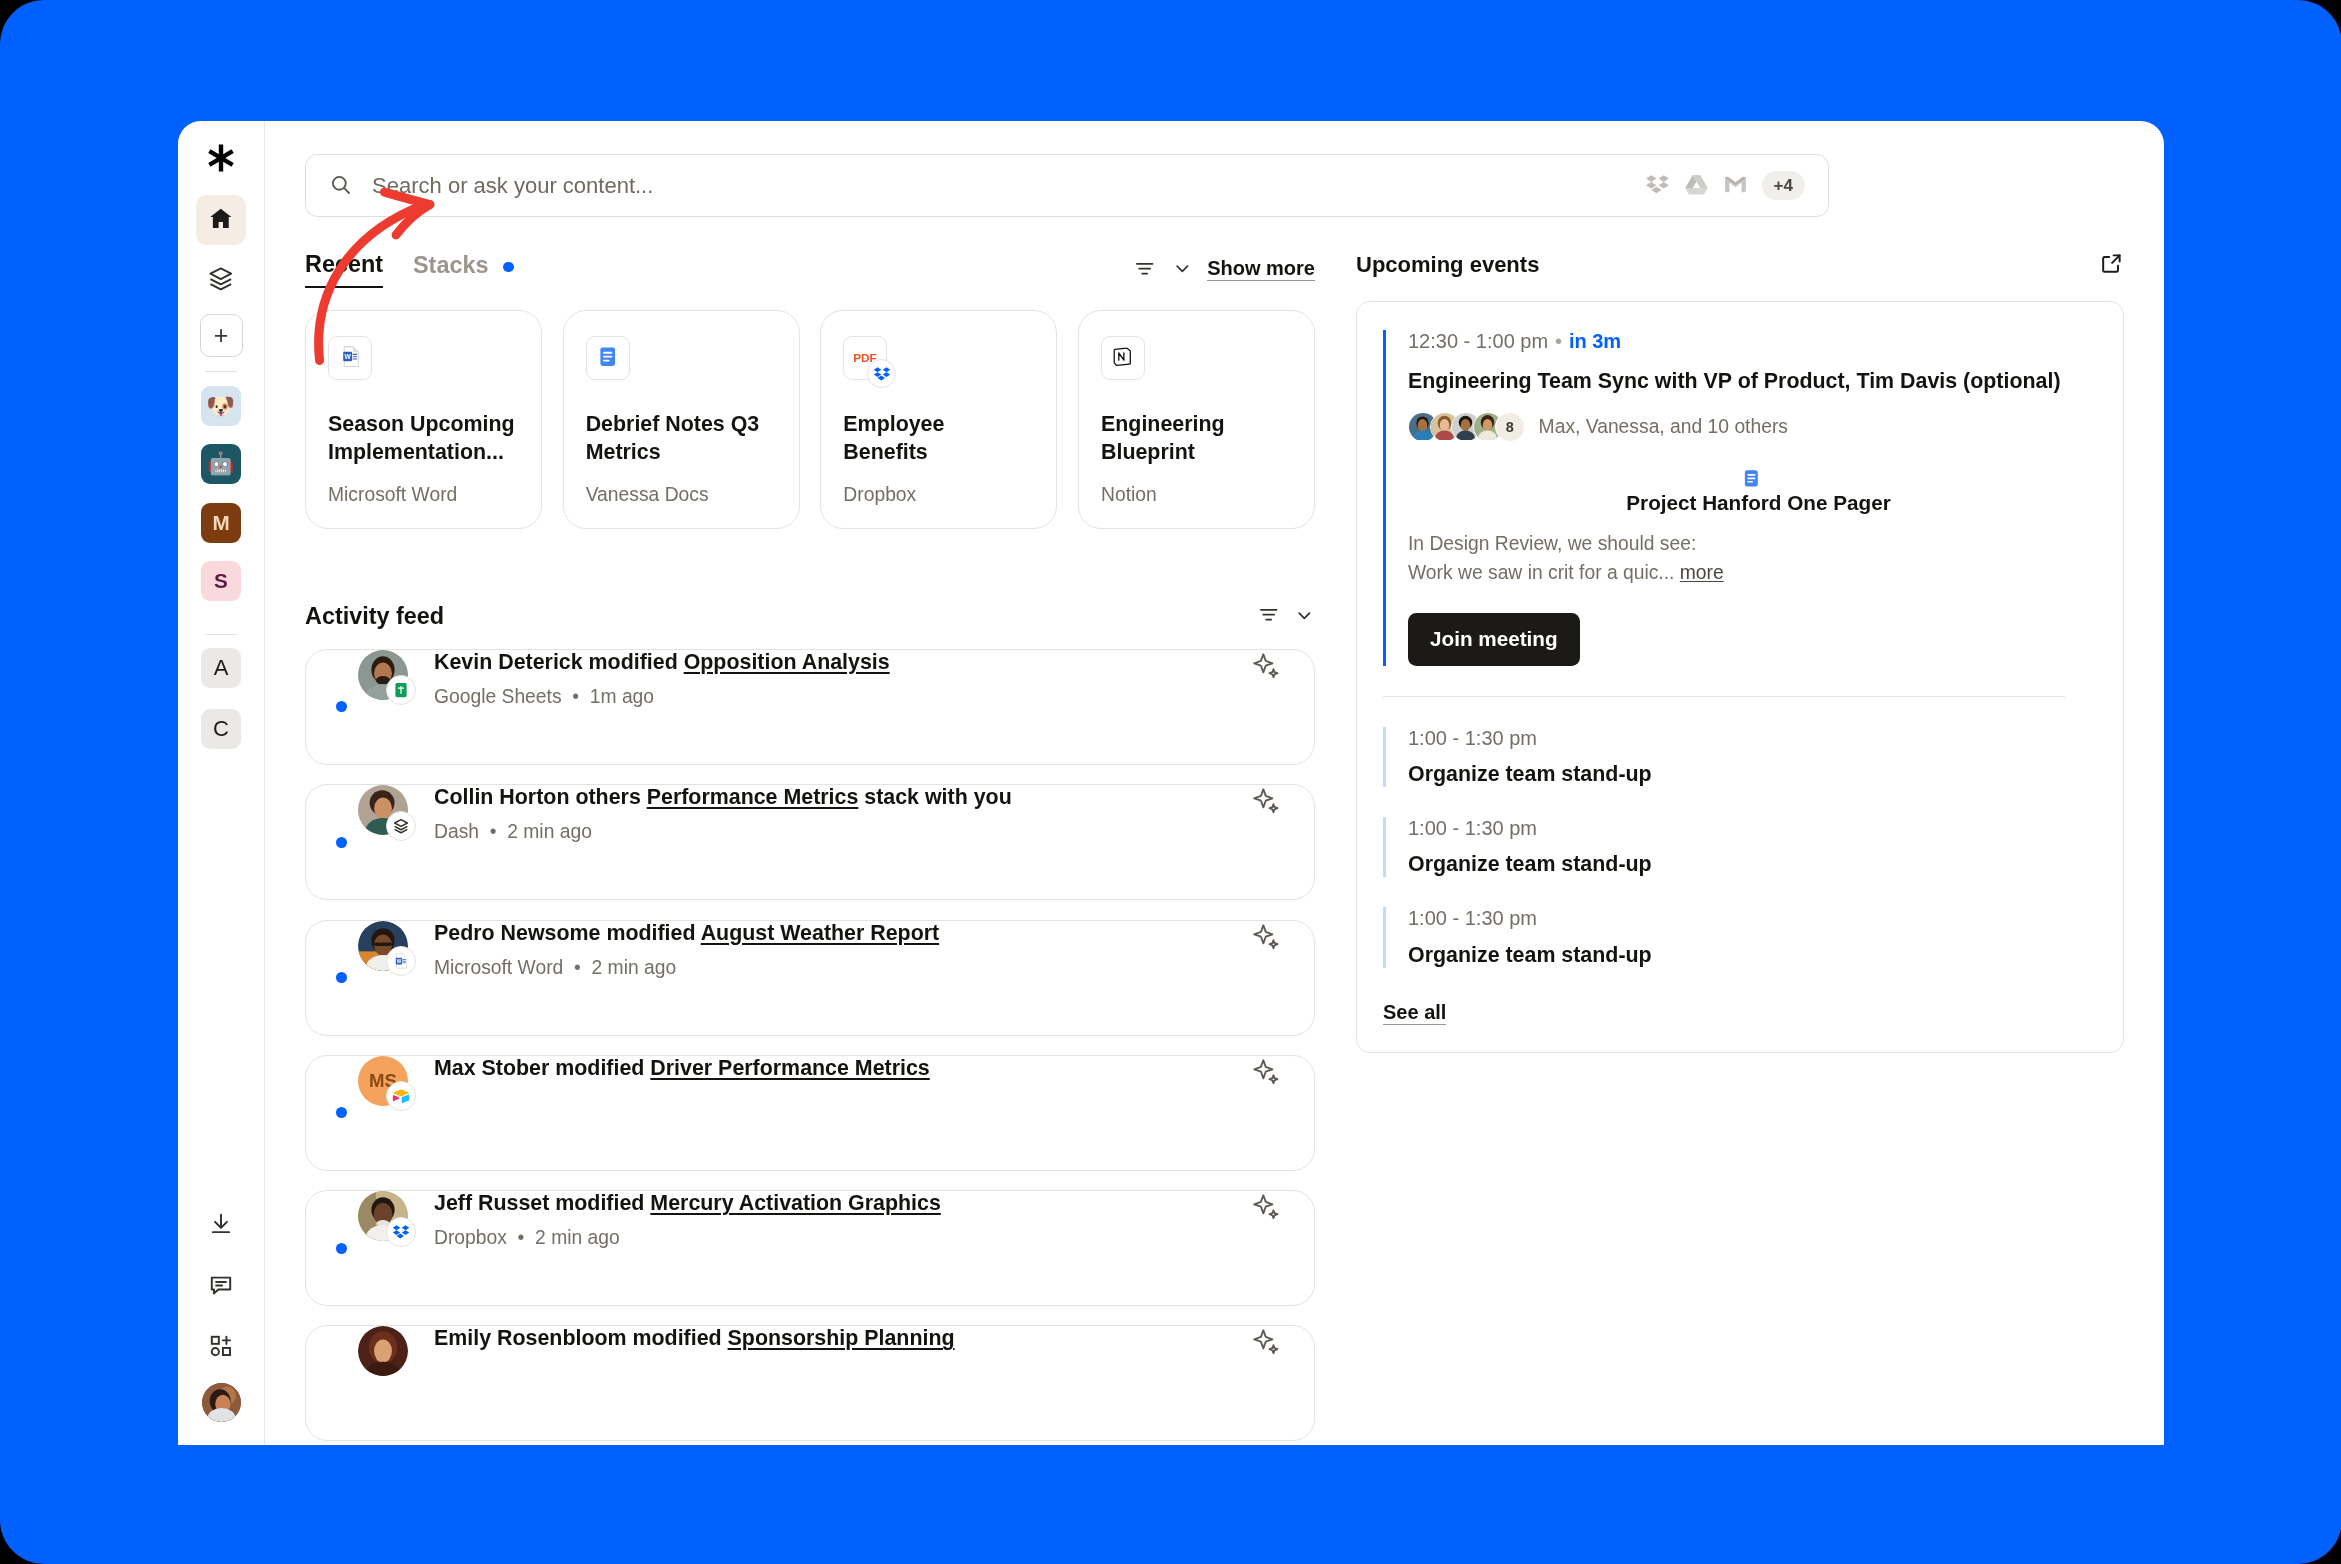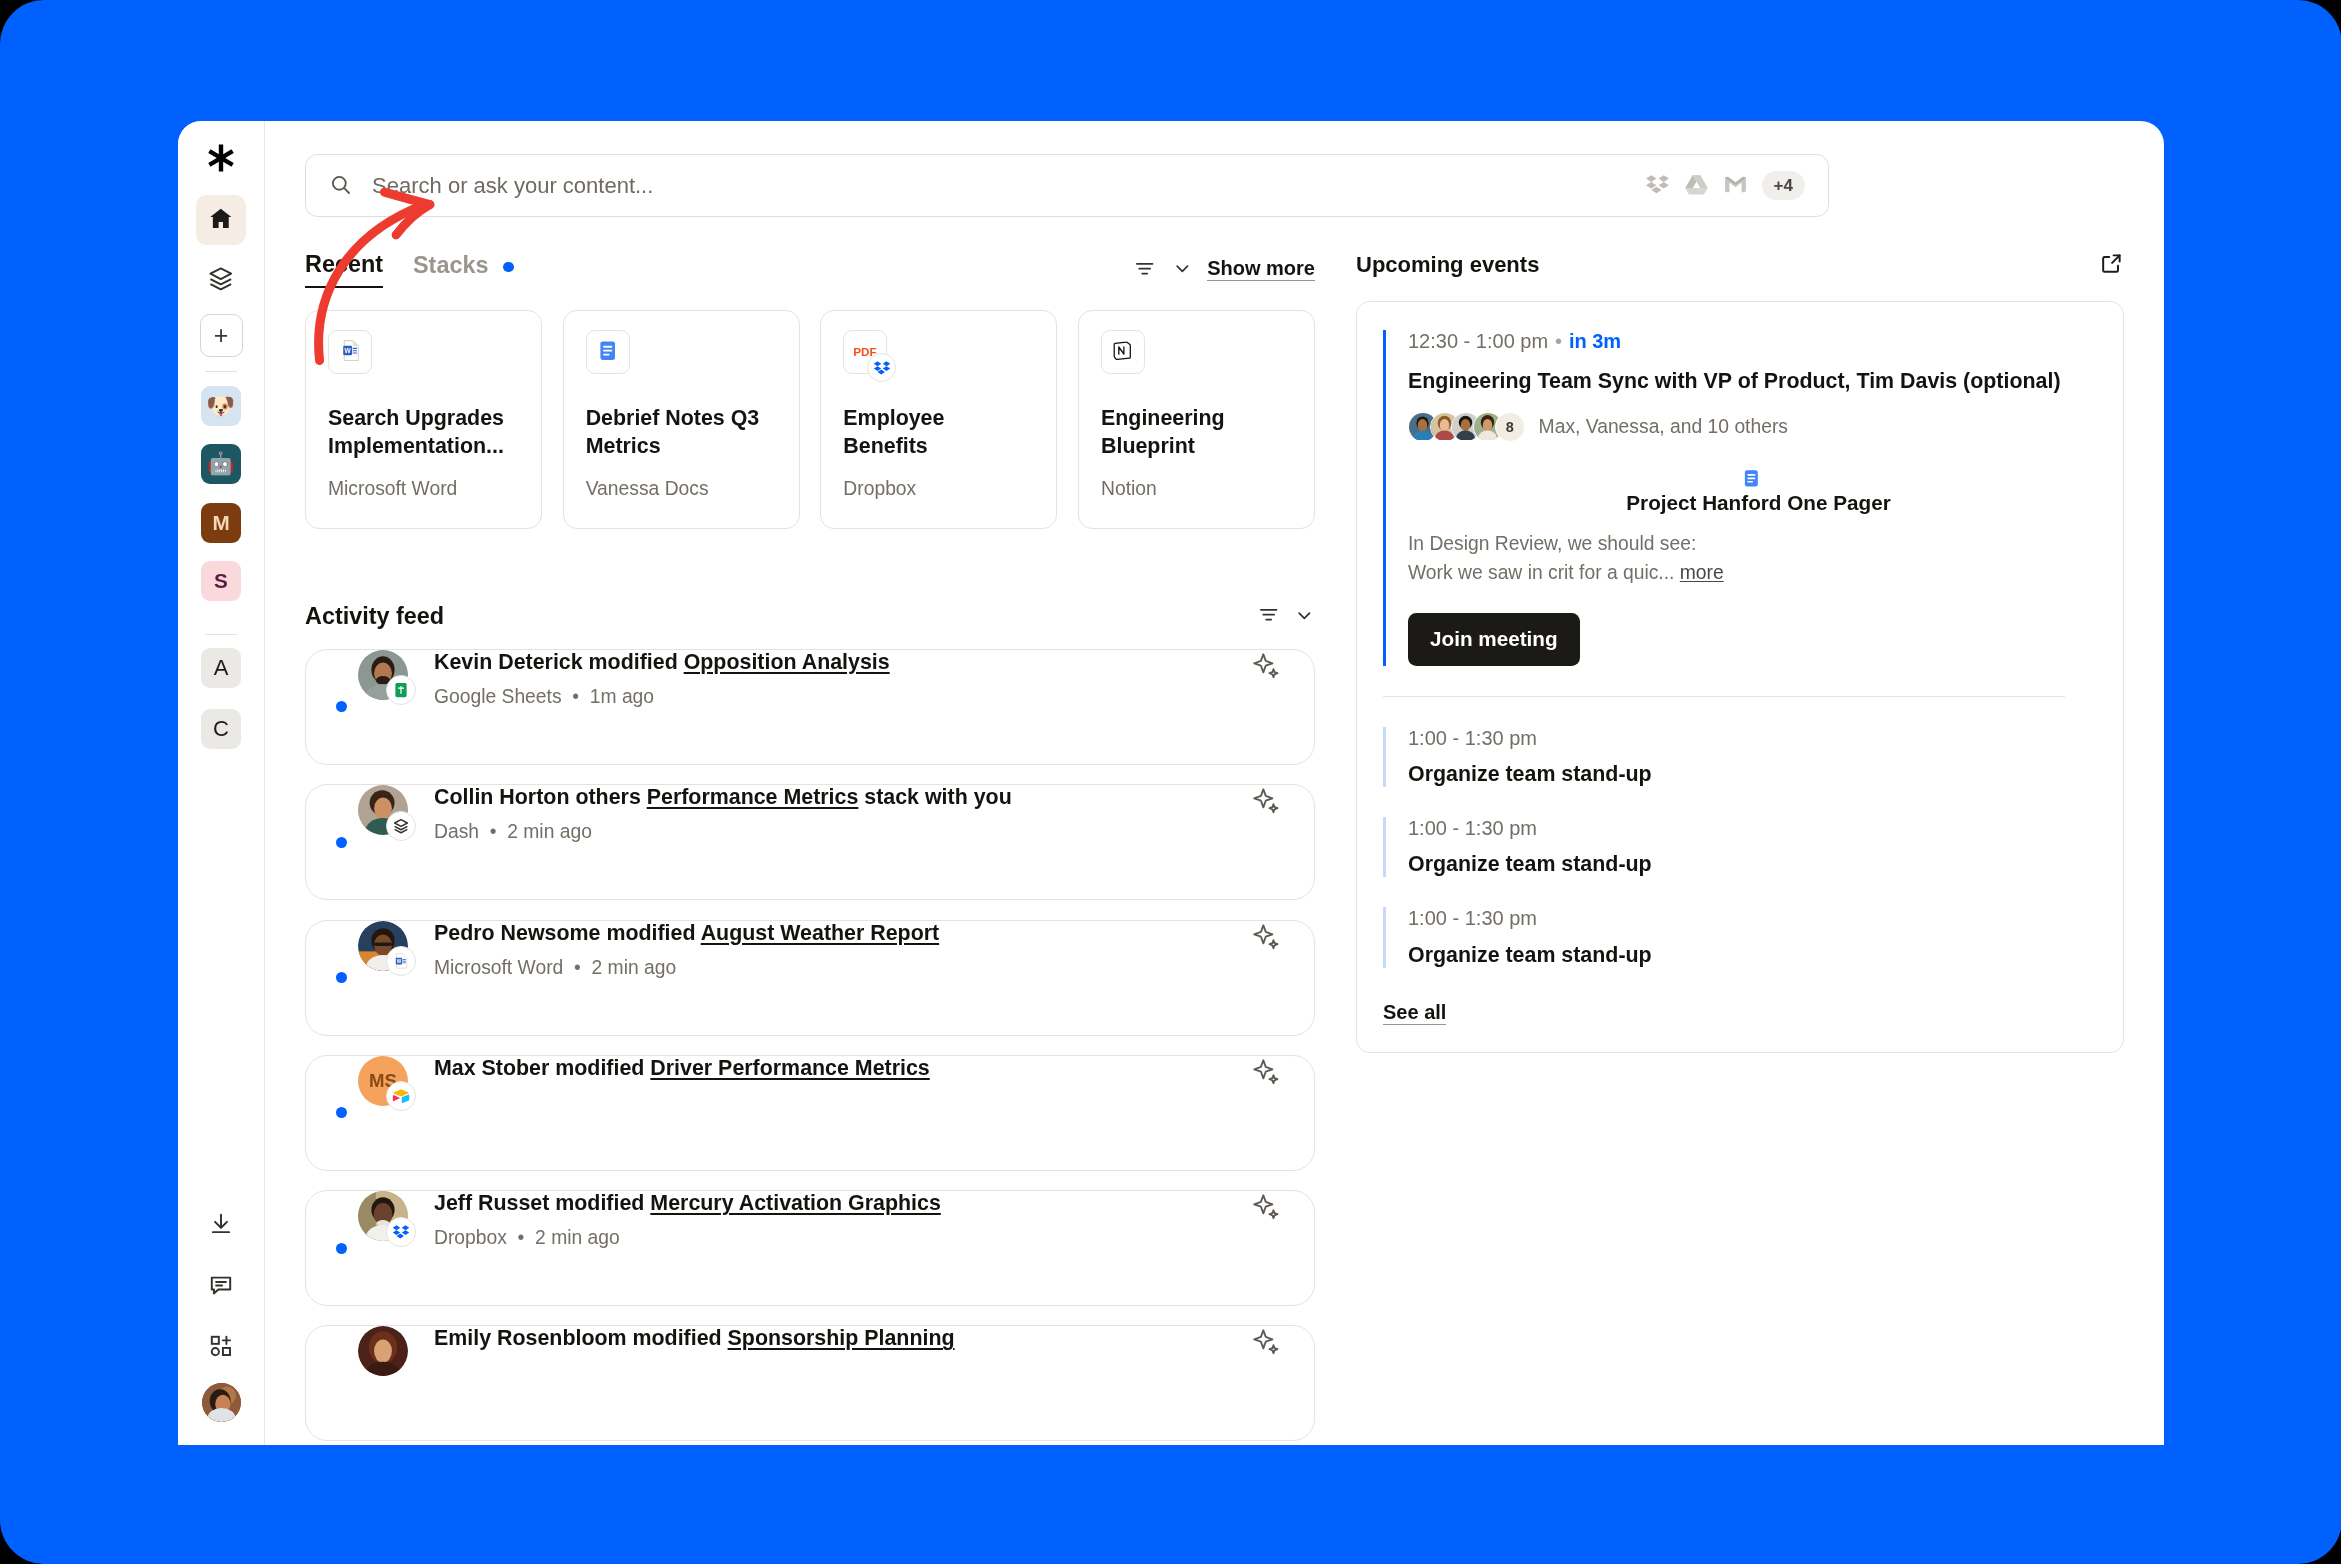--- a/index.html
+++ b/index.html
@@ -145,22 +145,22 @@
   .tabtools { display: flex; align-items: center; gap: 15px; padding-bottom: 5.5px; }
   .showmore {
     font-size: 20px; font-weight: 700; color: #14130f;
     border-bottom: 1.4px solid #9a948c; cursor: pointer;
   }
   
   #cards { display: flex; gap: 20.7px; margin-top: 22px; }
   .card {
     width: 237px; height: 219px;
     border: 1px solid #e6e3de;
-    border-radius: 14px;
-    padding: 19px 22px;
+    border-radius: 23px;
+    padding: 25px 22px;
     cursor: pointer;
     position: relative;
   }
   .card-icon {
     width: 44px; height: 44px;
     border: 1px solid #e6e3de;
     border-radius: 9px;
     display: flex; align-items: center; justify-content: center;
     position: relative;
   }
@@ -452,21 +452,21 @@
                       <rect x="5" y="7.5" width="8.5" height="9" rx="1.2" fill="#2b5fc0"></rect>
                       <text x="9.25" y="14.3" font-size="6.4" fill="#fff" text-anchor="middle" font-family="Liberation Sans, sans-serif" font-weight="bold">W</text>
                       <g stroke="#2b5fc0" stroke-width="1.1" stroke-linecap="round">
                         <line x1="14.6" y1="10" x2="17.8" y2="10"></line>
                         <line x1="14.6" y1="12.2" x2="17.8" y2="12.2"></line>
                         <line x1="14.6" y1="14.4" x2="17.8" y2="14.4"></line>
                       </g>
                     </svg>
                 </span>
               </div>
-              <div class="card-title">Search Upgrades Implementation...</div>
+              <div class="card-title">Season Upcoming Implementation...</div>
               <div class="card-sub">Microsoft Word</div>
             </div>
 
             <div class="card">
               <div class="card-icon">
                 <span>
                   <svg width="23.4" height="23.4" viewBox="0 0 24 24">
                       <rect x="4.5" y="2.5" width="15" height="19" rx="2.2" fill="#4285f4"></rect>
                       <g stroke="#fff" stroke-width="1.9" stroke-linecap="round">
                         <line x1="8.2" y1="8" x2="15.8" y2="8"></line>

